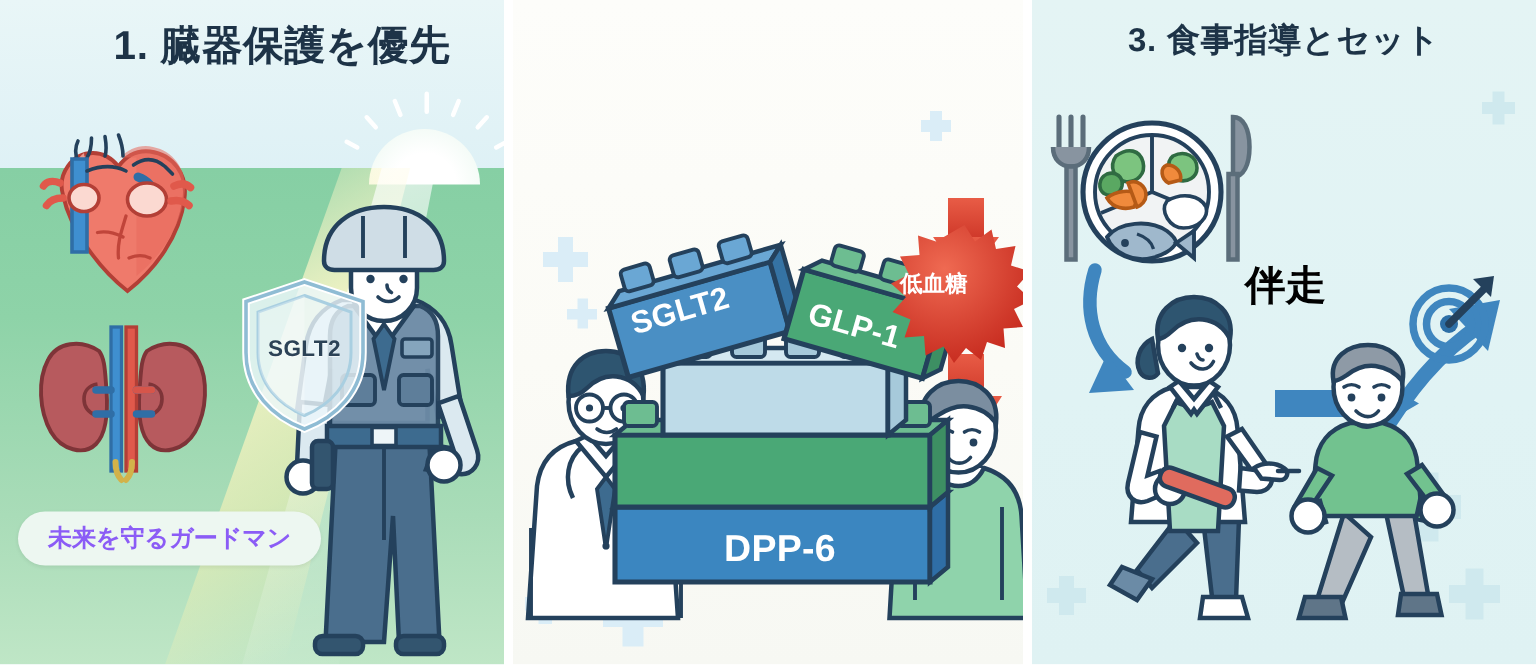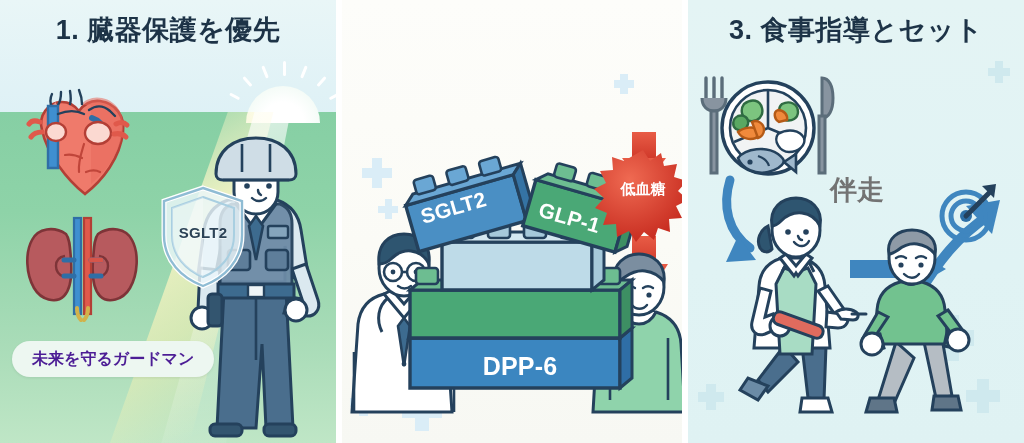--- a/index.html
+++ b/index.html
@@ -28,36 +28,36 @@
   
   .heart-wrap{position:absolute;left:26px;top:88px;width:106px;height:116px;}
   .kidney-wrap{position:absolute;left:20px;top:212px;width:124px;height:110px;}
 
   
   .guard{position:absolute;left:186px;top:138px;width:150px;height:300px;}
   .shield{position:absolute;left:158px;top:185px;width:90px;height:104px;z-index:6;}
   .shield-label{position:absolute;left:158px;top:224px;width:90px;text-align:center;font-size:15px;font-weight:700;color:#2c4256;letter-spacing:.3px;z-index:7;text-shadow:0 1px 0 rgba(255,255,255,.6);}
 
   .pill{position:absolute;left:12px;top:341px;height:36px;display:flex;align-items:center;padding:0 20px;border-radius:20px;background:#edf7f1;box-shadow:0 1px 3px rgba(0,0,0,.08);z-index:20;}
-  .pill span{font-size:16px;font-weight:700;color:#4c1d95;white-space:nowrap;}
+  .pill span{font-size:16px;font-weight:700;color:#8b5cf6;white-space:nowrap;}
 
   
   .p2-bg{position:absolute;inset:0;background:linear-gradient(180deg,#fdfdfa 0%,#fbfbf6 55%,#f7f8f3 100%);}
   .plus{position:absolute;background:#daedf7;}
   .helmet-label{position:absolute;width:100%;text-align:center;font-size:21px;font-weight:700;color:#27485e;}
 
   .burst{position:absolute;left:258px;top:150px;width:86px;height:86px;z-index:8;}
-  .burst-label{position:absolute;left:258px;top:180px;width:86px;text-align:center;font-size:15px;font-weight:700;color:#ffffff;z-index:9;}
+  .burst-label{position:absolute;left:258px;top:180px;width:86px;text-align:left;font-size:15px;font-weight:700;color:#ffffff;z-index:9;}
 
   .block-label{position:absolute;font-weight:700;color:#ffffff;letter-spacing:.2px;}
 
   
   .p3-bg{position:absolute;inset:0;background:linear-gradient(180deg,#e4f4f4 0%,#e0f3f4 60%,#dff2f3 100%);}
   .p3-plus{position:absolute;background:#cfe9ee;}
-  .bansou{position:absolute;left:142px;top:172px;font-size:27px;font-weight:700;color:#737373;z-index:12;}
+  .bansou{position:absolute;left:142px;top:172px;font-size:27px;font-weight:700;color:#000000;z-index:12;}
 
   svg{display:block;overflow:visible;}
   .ln2{fill:none;stroke:#24415c;stroke-width:2.4;stroke-linecap:round;stroke-linejoin:round;}
 </style>
 </head>
 <body>
 
 <div class="canvas">
 
   <div class="panel p1">
@@ -162,21 +162,21 @@
         <circle cx="83" cy="48" r="2.8" fill="#24415c"></circle>
         <path d="M66 60c4 4 10 4 14 0" class="ln2" fill="none"></path>
         <path d="M72 52c0 3 1 4 3 5" class="ln2" fill="none"></path>
       </svg>
     </div>
 
     <div class="pill">
       <span>未来を守るガードマン</span>
     </div>
 
-    <div style="position:absolute;left:0;top:12px;width:336px;text-align:center;z-index:30;">
+    <div style="position:absolute;left:0;top:12px;width:336px;text-align:center;z-index:30;padding-left:20px;">
       <span style="font-size:27px;font-weight:700;color:#1d3347;letter-spacing:.5px;">1. 臓器保護を優先</span>
     </div>
   </div>
 
   <div class="divider"></div>
 
   <div class="panel p2">
     <div class="p2-bg"></div>
 
     <div>
@@ -454,17 +454,17 @@
         <path d="M36 28c3-2 7-2 10 0M56 28c3-2 7-2 10 0" class="ln2" fill="none"></path>
         <circle cx="41" cy="35" r="2.6" fill="#24415c"></circle>
         <circle cx="61" cy="35" r="2.6" fill="#24415c"></circle>
         <path d="M44 44c5 5 11 5 15 0" class="ln2" fill="none"></path>
       </svg>
     </div>
 
     <div class="bansou">伴走</div>
 
     <div style="position:absolute;left:0;top:12px;width:336px;text-align:center;z-index:30;">
-      <span style="font-size:27px;font-weight:700;color:#1d3347;letter-spacing:.5px;">3. 食事指導とセット</span>
+      <span style="font-size:22px;font-weight:700;color:#1d3347;letter-spacing:.5px;">3. 食事指導とセット</span>
     </div>
   </div>
 
 </div>
 
 </body></html>

